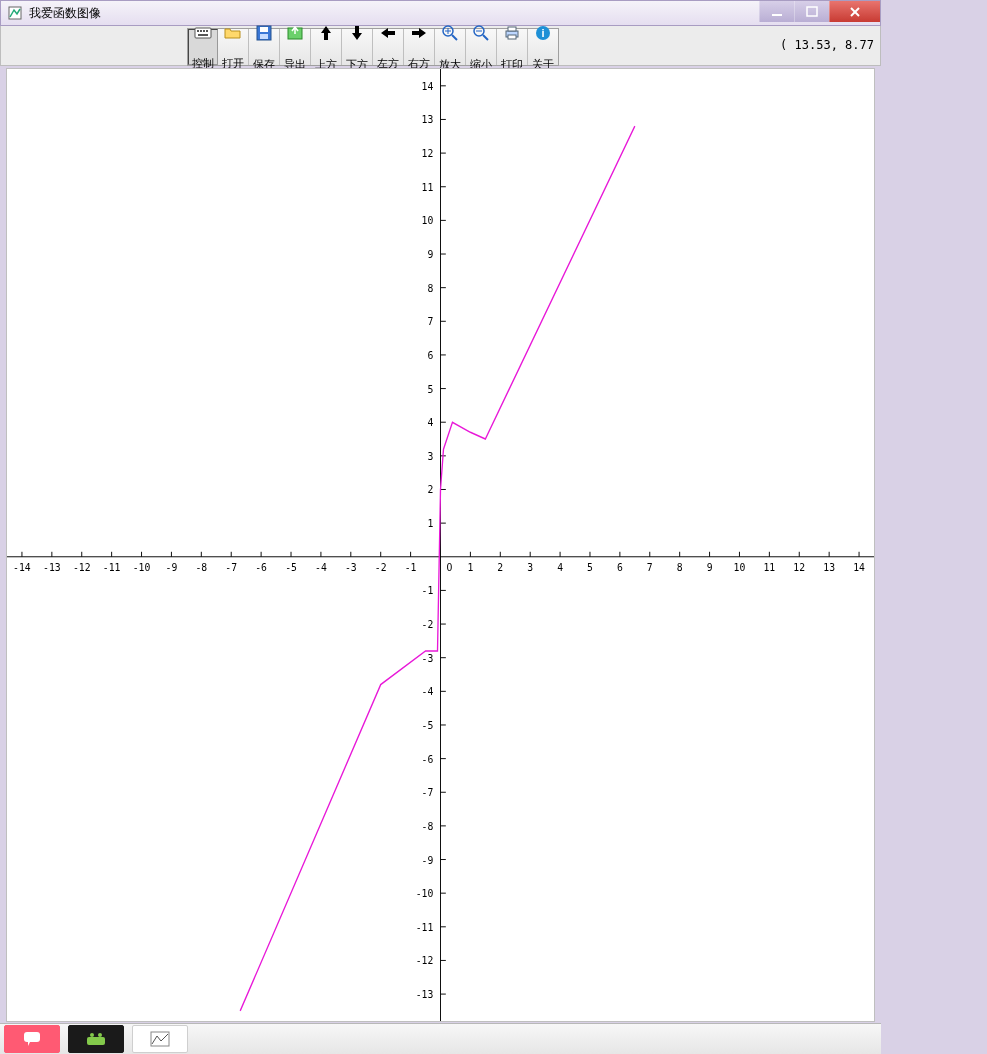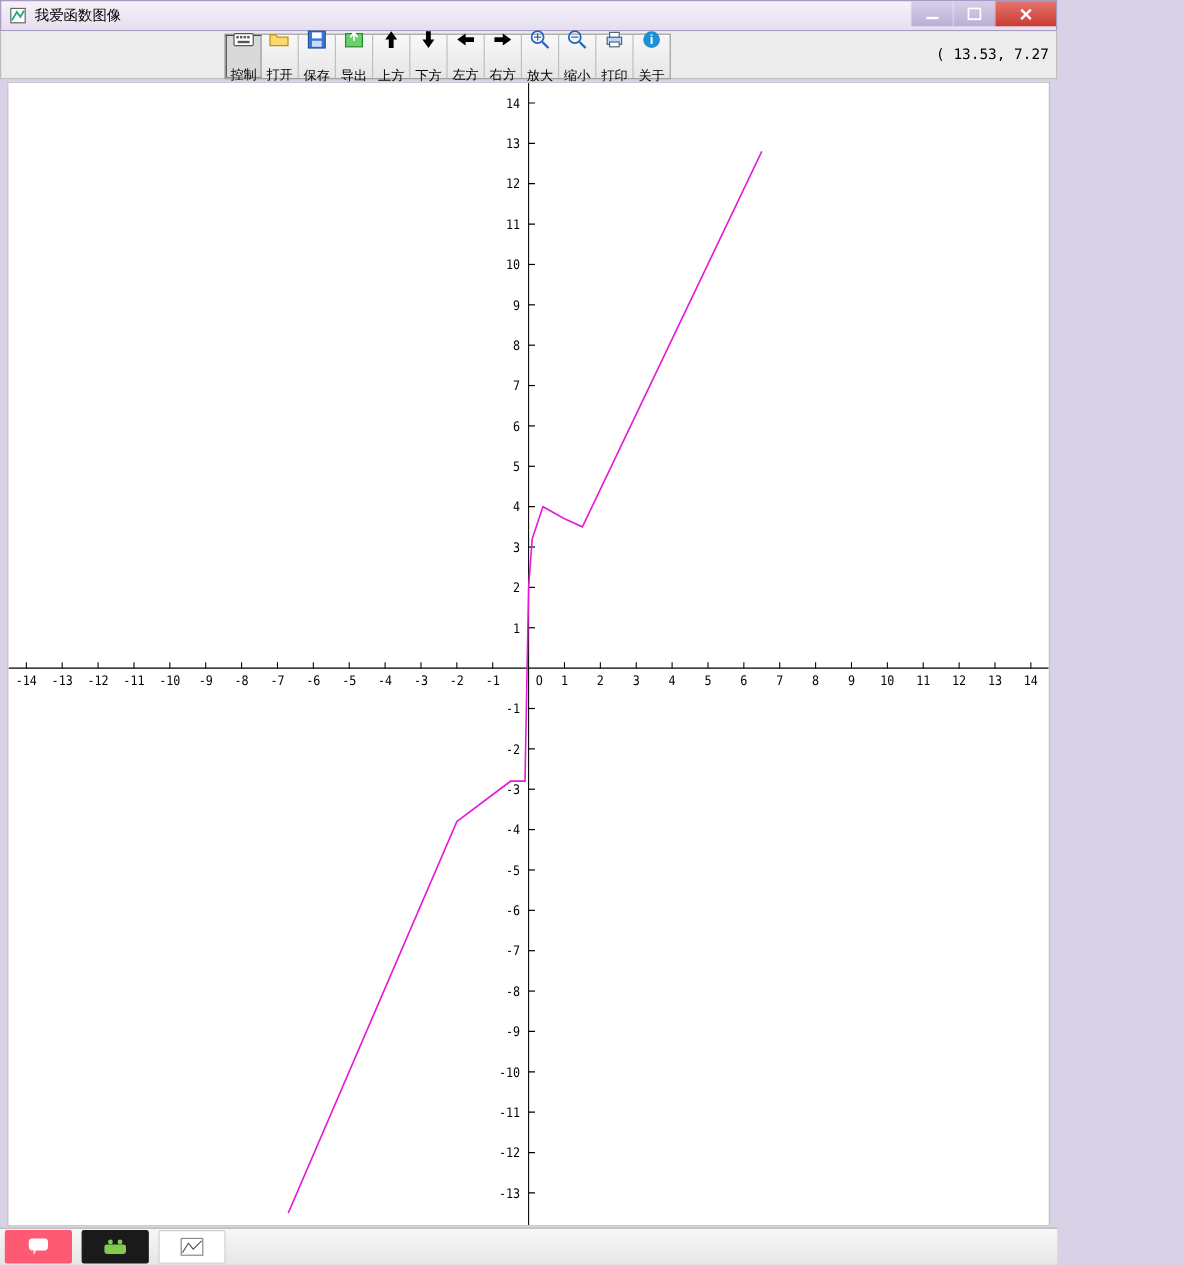--- a/index.html
+++ b/index.html
@@ -174,21 +174,21 @@
       <div class="tbtn">
         <span class="ic">
             <svg width="16" height="16">
               <circle cx="8" cy="8" r="7" fill="#1e90d6"></circle>
               <text x="8" y="12" text-anchor="middle" font-size="11" font-weight="bold" fill="#fff">i</text>
             </svg>
           </span>
         <span class="lbl">关于</span>
       </div>
     </div>
-    <div class="coord">( 13.53, 7.27</div>
+    <div class="coord">( 13.53, 8.77</div>
   </div>
 
   <div class="plot-wrap">
     <svg class="plot-svg" id="plotsvg" viewBox="0 0 975 954" preserveAspectRatio="none">
         <line x1="0" y1="488.7985865724381" x2="975" y2="488.7985865724381" class="axis"></line>
         <line x1="487.5" y1="0" x2="487.5" y2="954" class="axis"></line>
         <line x1="16.810344827586206" y1="483.7985865724381" x2="16.810344827586206" y2="488.7985865724381" class="tick"></line>
         <text x="16.810344827586206" y="502.7985865724381" text-anchor="middle" class="ticklbl">-14</text>
         <line x1="50.43103448275862" y1="483.7985865724381" x2="50.43103448275862" y2="488.7985865724381" class="tick"></line>
         <text x="50.43103448275862" y="502.7985865724381" text-anchor="middle" class="ticklbl">-13</text>

